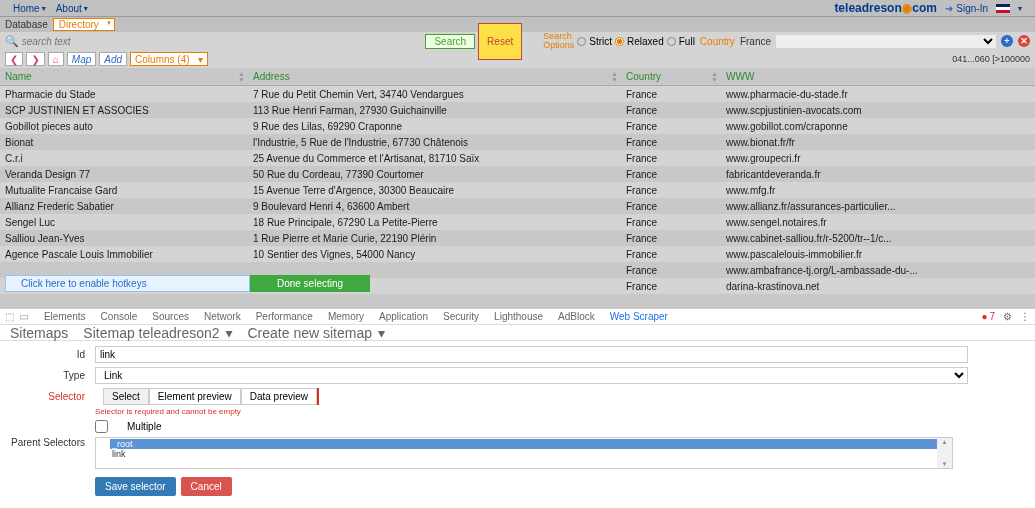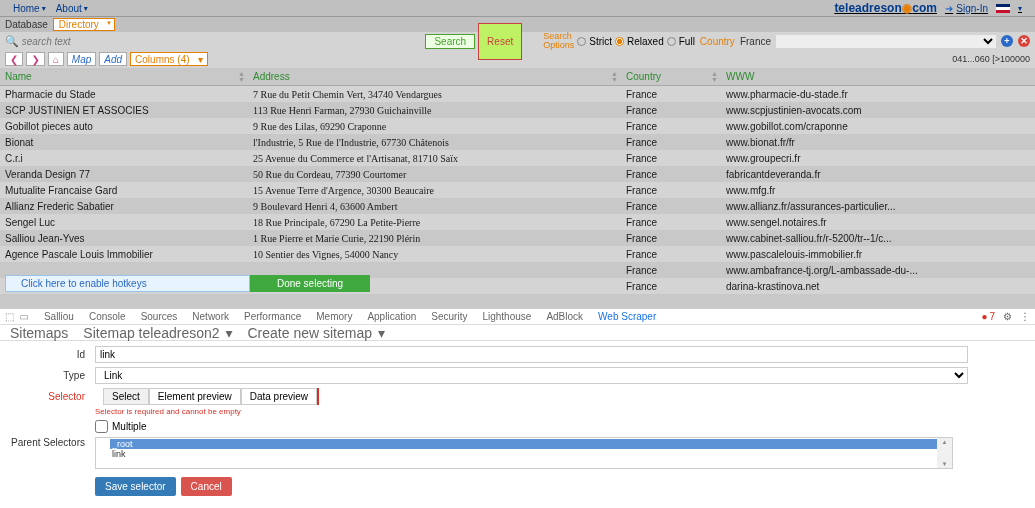--- a/index.html
+++ b/index.html
@@ -1,35 +1,35 @@
 <!DOCTYPE html>
 <html><head>
 <meta charset="utf-8">
 <style>
 * { margin: 0; padding: 0; box-sizing: border-box; font-family: Arial, sans-serif; }
 body { font-size: 11px; background: #fff; width: 1035px; height: 508px; overflow: hidden; }
 .top-bar { background: #c0c0c0; height: 16px; display: flex; align-items: center; padding: 0 13px; justify-content: space-between; }
 .top-left { display: flex; gap: 10px; }
 .top-link { color: #003a8c; font-size: 10px; cursor: pointer; display: flex; align-items: center; gap: 2px; }
-.top-right { display: flex; align-items: center; gap: 8px; text-decoration: underline; }
+.top-right { display: flex; align-items: center; gap: 8px; }
 .logo { color: #003a8c; font-weight: bold; font-size: 12px; }
 .logo .orange { color: #e67e00; }
 .signin { color: #003a8c; font-size: 10px; display: flex; align-items: center; gap: 3px; }
 .chevron-down { font-size: 8px; color: #003a8c; }
 .db-bar { background: #c0c0c0; height: 16px; display: flex; align-items: center; padding: 0 5px; gap: 5px; border-top: 1px solid #999; }
 .db-label { font-size: 10px; color: #333; }
 .directory-btn { background: #fff; border: 1px solid #e67e00; color: #e67e00; font-size: 10px; padding: 0 15px 0 5px; height: 13px; position: relative; cursor: pointer; }
 .directory-btn::after { content: '▾'; position: absolute; right: 3px; font-size: 7px; }
 .search-bar { background: #d4d4d4; height: 18px; display: flex; align-items: center; padding: 0 5px; gap: 5px; justify-content: space-between; }
 .search-left { display: flex; align-items: center; gap: 3px; flex: 1; }
 .search-icon { color: #003a8c; font-size: 11px; }
 .search-input { border: none; background: transparent; font-size: 10px; font-style: italic; color: #888; width: 200px; outline: none; }
 .search-right { display: flex; align-items: center; gap: 5px; }
 .btn-green { background: #ecffe3; border: 1px solid #4ba030; color: #4ba030; font-size: 10px; padding: 1px 8px; cursor: pointer; }
-.btn-red { background: #bef264; border: 1px solid #c94040; color: #c94040; font-size: 10px; padding: 12px 8px; cursor: pointer; }
+.btn-red { background: #fde047; border: 1px solid #c94040; color: #c94040; font-size: 10px; padding: 12px 8px; cursor: pointer; }
 .options-text { color: #e67e00; font-size: 9px; line-height: 9px; }
 .radio-group { display: flex; align-items: center; gap: 3px; font-size: 10px; }
 .radio { width: 9px; height: 9px; border-radius: 50%; border: 1px solid #888; display: inline-block; }
 .radio.selected { background: radial-gradient(#e67e00 50%, #fff 55%); border-color: #e67e00; }
 .country-label { color: #e67e00; font-size: 10px; }
 .country-val { color: #333; font-size: 10px; }
 .country-sel { border: none; background: #eee; font-size: 10px; width: 220px; }
 .circ-icon { width: 12px; height: 12px; border-radius: 50%; display: inline-flex; align-items: center; justify-content: center; color: #fff; font-size: 9px; font-weight: bold; cursor: pointer; }
 .circ-blue { background: #2a6ac8; }
 .circ-red { background: #d9443a; }
@@ -45,21 +45,21 @@
 .col-addr { width: 373px; }
 .col-country { width: 100px; }
 .col-www { flex: 1; }
 .th { color: #2e8b30; font-size: 10px; display: flex; align-items: center; position: relative; }
 .sort-icons { position: absolute; right: 8px; color: #999; font-size: 7px; line-height: 6px; }
 .row { height: 16px; display: flex; align-items: center; font-size: 10px; }
 .row:nth-child(odd) { background: #D4D4D4; }
 .row:nth-child(even) { background: #c8c8c8; }
 .cell { white-space: nowrap; overflow: hidden; text-overflow: ellipsis; }
 .cell-name { width: 253px; padding-left: 5px; color: #1a1a1a; }
-.cell-addr { width: 373px; color: #1a1a1a; font-family: Liberation Serif, serif; }
+.cell-addr { width: 373px; color: #1a1a1a; }
 .cell-country { width: 100px; color: #1a1a1a; }
 .cell-www { flex: 1; color: #1a1a1a; }
 .hotkey-overlay { position: absolute; left: 5px; top: 274px; height: 18px; display: flex; align-items: center; z-index: 5; }
 .hotkey-toast { background: #e7f3ff; border: 1px solid #99c2e8; padding: 2px 15px; font-size: 10px; color: #2a6ac8; height: 17px; display: flex; align-items: center; width: 245px; }
 .done-btn { background: #3fa93f; color: #fff; border: none; font-size: 10px; padding: 0 20px; height: 17px; cursor: pointer; width: 120px; }
 .devtools { position: absolute; bottom: 0; left: 0; right: 0; background: #fff; border-top: 1px solid #ccc; height: 200px; }
 .dt-tabs { height: 16px; display: flex; align-items: center; border-bottom: 1px solid #ddd; padding: 0 5px; gap: 15px; font-size: 10px; color: #666; }
 .dt-tab { cursor: pointer; }
 .dt-tab.active { color: #1a73e8; }
 .dt-icons-left { display: flex; gap: 5px; color: #888; }
@@ -71,21 +71,21 @@
 .form-row { display: flex; align-items: center; margin-bottom: 4px; gap: 10px; }
 .form-label { width: 75px; text-align: right; font-size: 10px; color: #333; }
 .form-label.red { color: #d93025; }
 .form-input { flex: 1; max-width: 873px; border: 1px solid #ccc; font-size: 10px; padding: 2px 4px; height: 17px; }
 .form-select { flex: 1; max-width: 873px; border: 1px solid #ccc; font-size: 10px; padding: 1px 4px; height: 17px; background: #fff; }
 .sel-row { display: flex; gap: 0; padding-left: 8px; }
 .sel-btn { border: 1px solid #ccc; background: #fff; font-size: 10px; padding: 2px 8px; height: 17px; cursor: pointer; }
 .sel-btn.active { background: #f0f0f0; }
 .sel-rest { flex: 1; max-width: 720px; border: 1px solid #d93025; height: 17px; }
 .err-msg { font-size: 8px; color: #d93025; margin-left: 85px; margin-top: -2px; margin-bottom: 4px; }
-.checkbox-row { display: flex; align-items: center; gap: 4px; margin-left: 85px; font-size: 10px; margin-bottom: 4px; }
+.checkbox-row { display: flex; align-items: center; gap: 19px; margin-left: 85px; font-size: 10px; margin-bottom: 4px; }
 .ps-box { flex: 1; max-width: 858px; height: 32px; border: 1px solid #ccc; font-size: 10px; padding: 1px 14px; position: relative; }
 .ps-item { background: #5b93d4; color: #fff; padding: 0 2px; display: block; width: 100%; font-size: 9px; }
 .ps-item.plain { background: transparent; color: #333; }
 .ps-scroll { position: absolute; right: 0; top: 0; width: 15px; height: 100%; background: #f0f0f0; display: flex; flex-direction: column; justify-content: space-between; align-items: center; font-size: 7px; color: #888; }
 .btn-row { margin-left: 85px; margin-top: 8px; display: flex; gap: 5px; }
 .save-btn { background: #337ab7; color: #fff; border: none; font-size: 10px; padding: 4px 10px; cursor: pointer; border-radius: 2px; }
 .cancel-btn { background: #d9534f; color: #fff; border: none; font-size: 10px; padding: 4px 10px; cursor: pointer; border-radius: 2px; }
 .flag { width: 14px; height: 9px; background: linear-gradient(to bottom, #012169 33%, #fff 33%, #fff 66%, #c8102e 66%); display: inline-block; }
 </style>
 </head>
@@ -271,21 +271,21 @@
   <button class="done-btn">Done selecting</button>
 </div>
 
 <div class="devtools">
   <div class="dt-tabs">
     <span class="dt-icons-left">
       <span>⬚</span>
       <span>▭</span>
     </span>
     <span id="dt-tabs-holder" style="display:flex;gap:15px">
-        <span class="dt-tab">Salliou</span>
+        <span class="dt-tab">Elements</span>
         <span class="dt-tab">Console</span>
         <span class="dt-tab">Sources</span>
         <span class="dt-tab">Network</span>
         <span class="dt-tab">Performance</span>
         <span class="dt-tab">Memory</span>
         <span class="dt-tab">Application</span>
         <span class="dt-tab">Security</span>
         <span class="dt-tab">Lighthouse</span>
         <span class="dt-tab">AdBlock</span>
         <span class="dt-tab active">Web Scraper</span>

